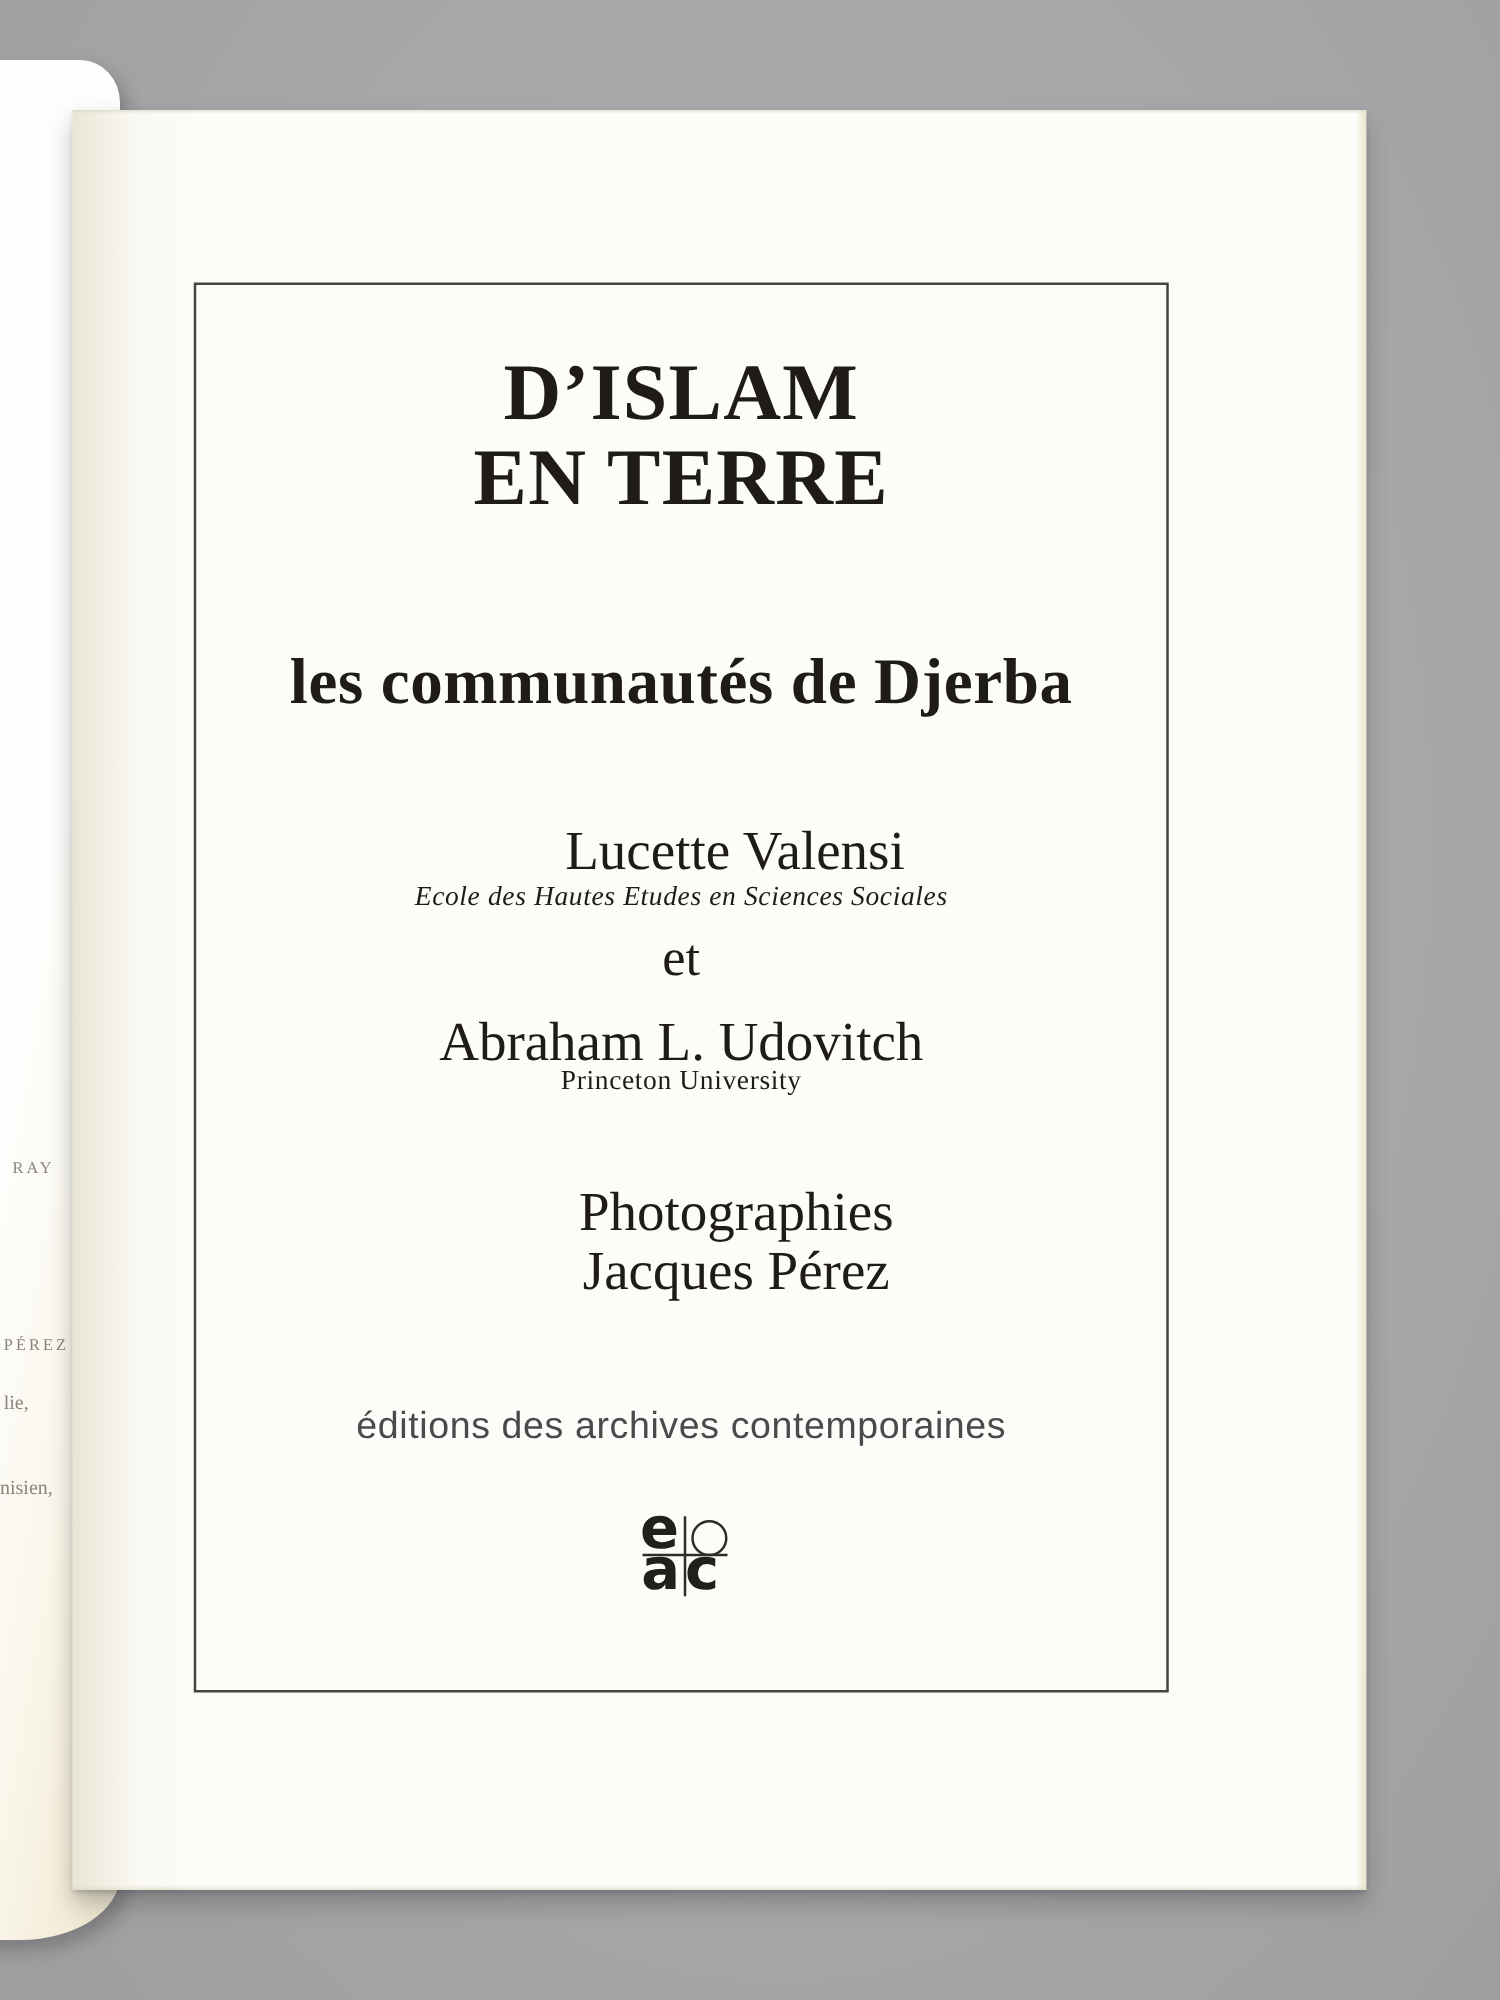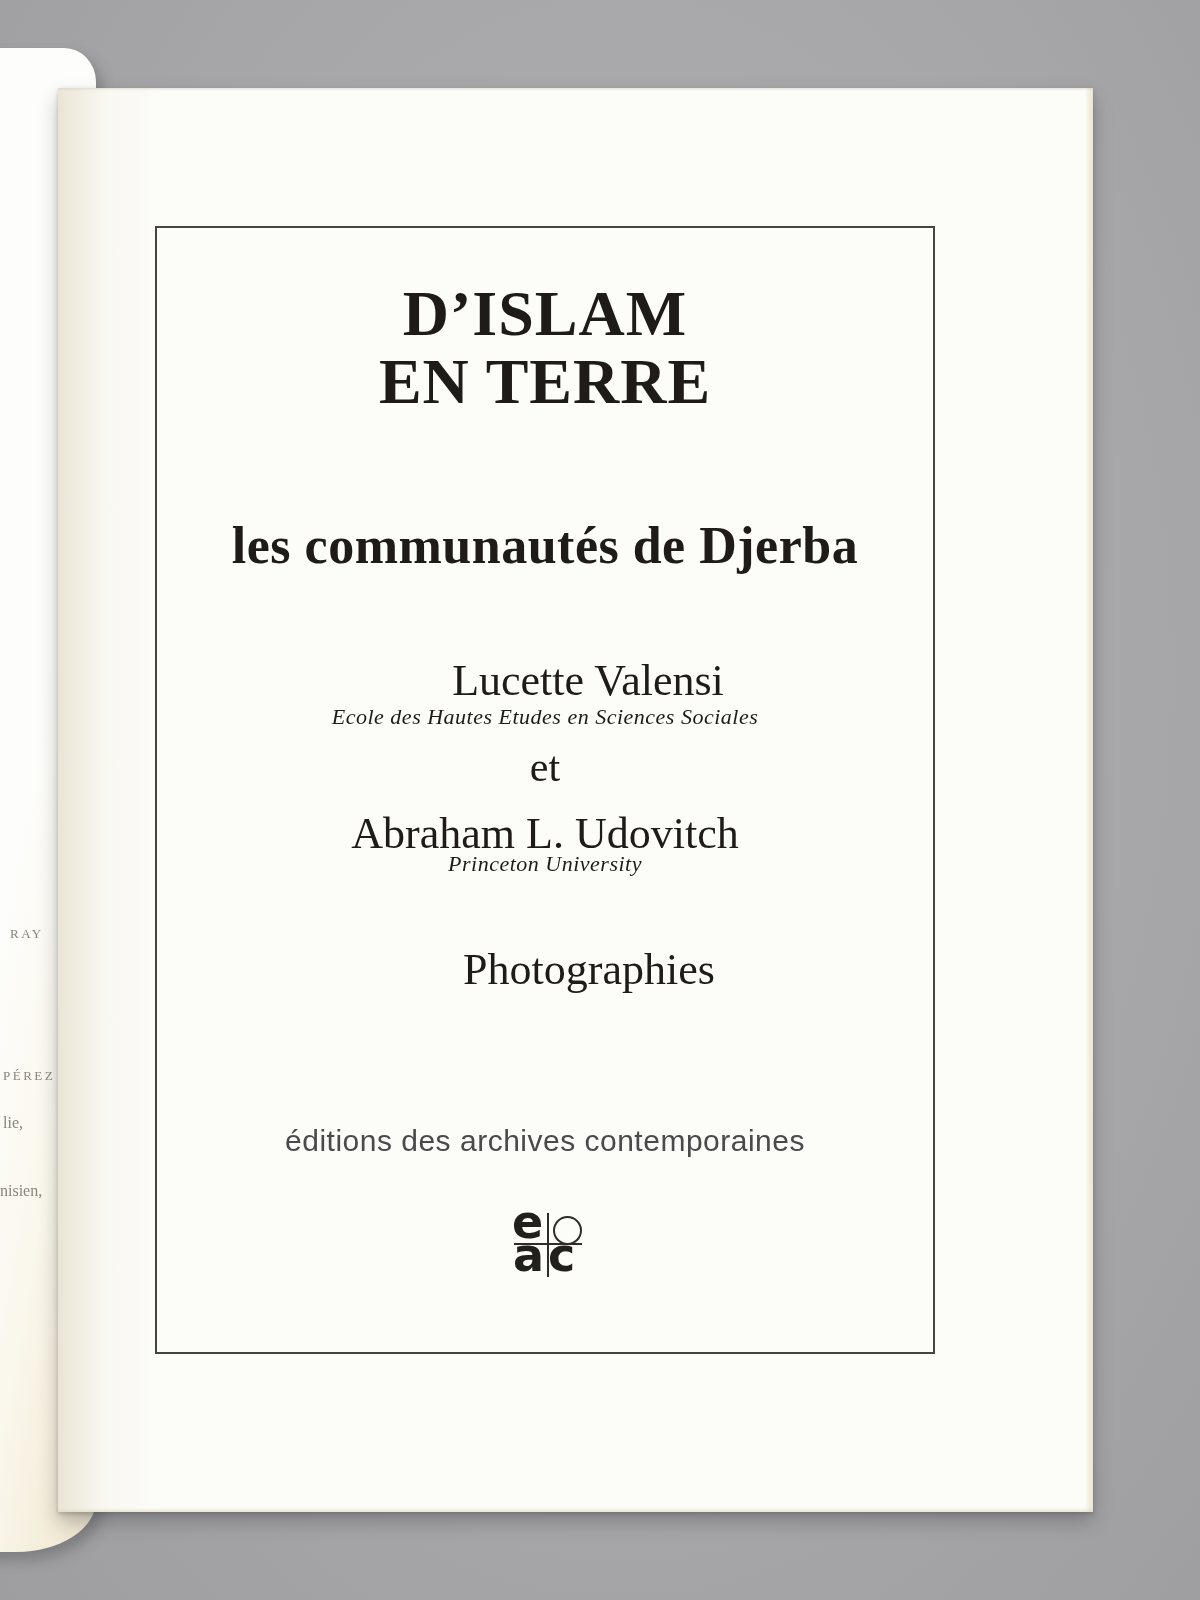--- a/index.html
+++ b/index.html
@@ -55,21 +55,21 @@
     top:280px;font-size:64px;line-height:68px;font-weight:bold;
     letter-spacing:1px;
   }
   .book-subtitle{
     top:518px;font-size:52px;line-height:56px;font-weight:bold;letter-spacing:0.5px;
   }
   .author-name-1{top:657px;font-size:44px;line-height:48px;padding-left:43px;}
   .author-affil-1{top:704px;font-size:22px;line-height:26px;font-style:italic;letter-spacing:0.5px;}
   .connector-et{top:744px;font-size:42px;line-height:46px;}
   .author-name-2{top:810px;font-size:44px;line-height:48px;}
-  .author-affil-2{top:851px;font-size:22px;line-height:26px;font-style:italic;letter-spacing:0.5px;}
+  .author-affil-2{top:851px;font-size:22px;line-height:26px;letter-spacing:0.5px;}
   .photo-block{top:946px;font-size:44px;line-height:47px;padding-left:44px;}
   .publisher-line{
     top:1124px;font-size:30px;line-height:34px;
     font-family:"Liberation Sans",sans-serif;color:#4a4a4c;letter-spacing:0.5px;
   }
   
   .eac-logo{position:absolute;left:514px;top:1213px;width:68px;height:64px;}
   .logo-vline{position:absolute;left:33px;top:0;width:2px;height:64px;background:#2f2d2a;}
   .logo-hline{position:absolute;left:0;top:30px;width:68px;height:2px;background:#2f2d2a;}
   .logo-letter{
@@ -113,20 +113,21 @@
 <div class="tcol author-name-1">Lucette Valensi</div>
 <div class="tcol author-affil-1">Ecole des Hautes Etudes en Sciences Sociales</div>
 
 <div class="tcol connector-et">et</div>
 
 <div class="tcol author-name-2">Abraham L. Udovitch</div>
 <div class="tcol author-affil-2">Princeton University</div>
 
 <div class="tcol photo-block">
   <div>Photographies</div>
+  <div>Jacques Pérez</div>
 </div>
 
 <div class="tcol publisher-line">éditions des archives contemporaines</div>
 
 <div class="eac-logo">
   <div class="logo-vline"></div>
   <div class="logo-hline"></div>
   <span class="logo-letter logo-e">e</span>
   <span class="logo-circle"></span>
   <span class="logo-letter logo-a">a</span>

